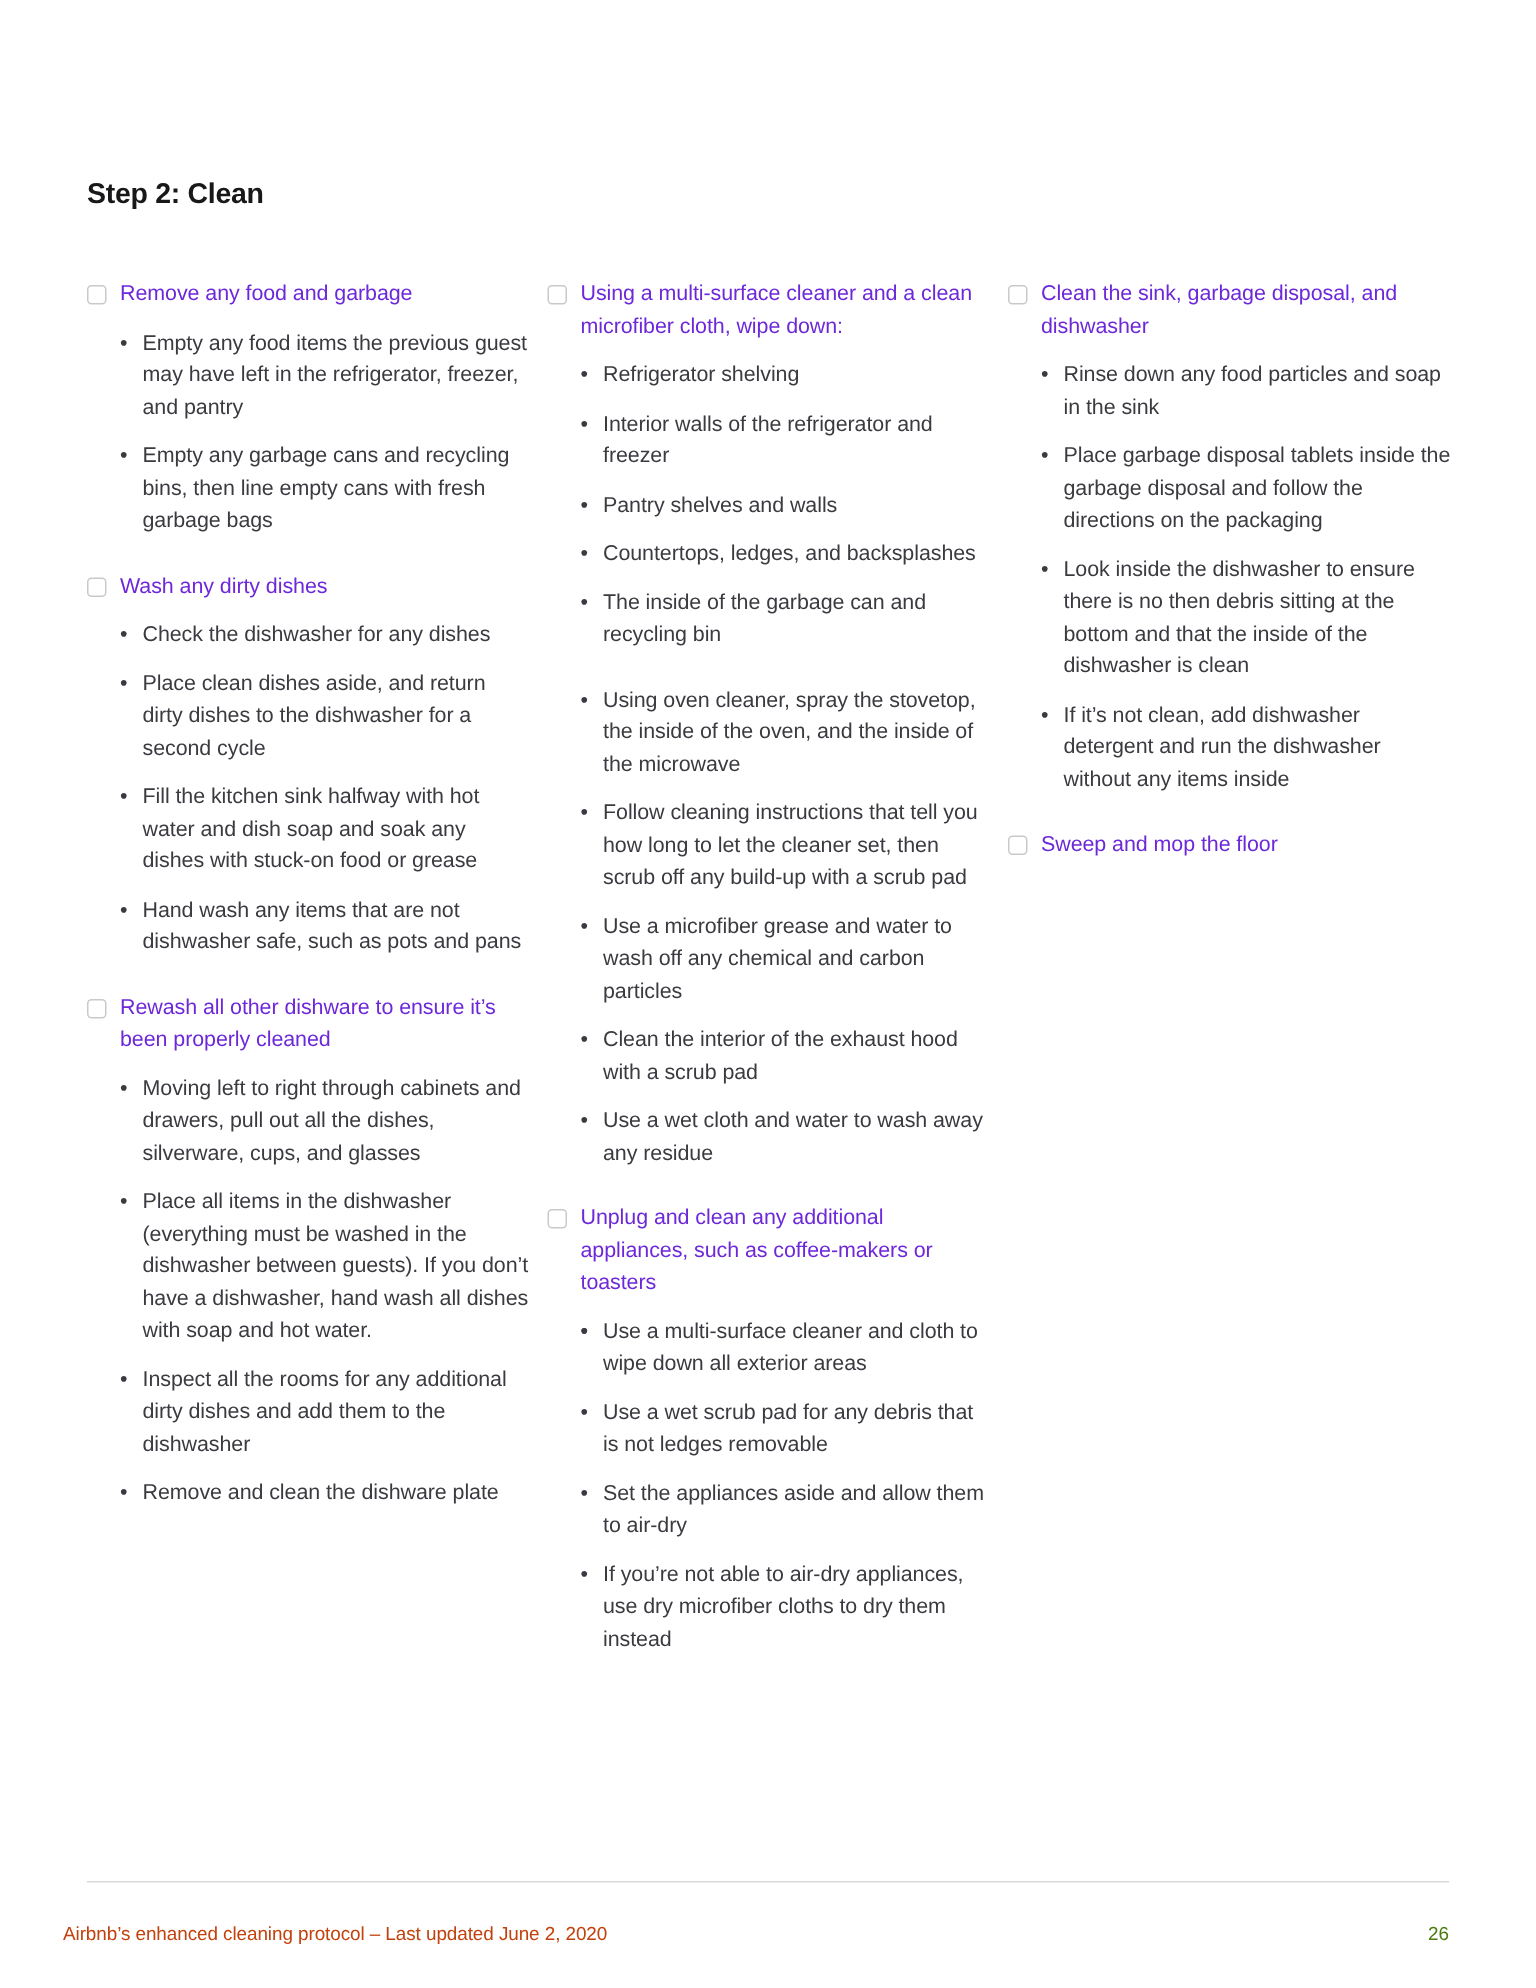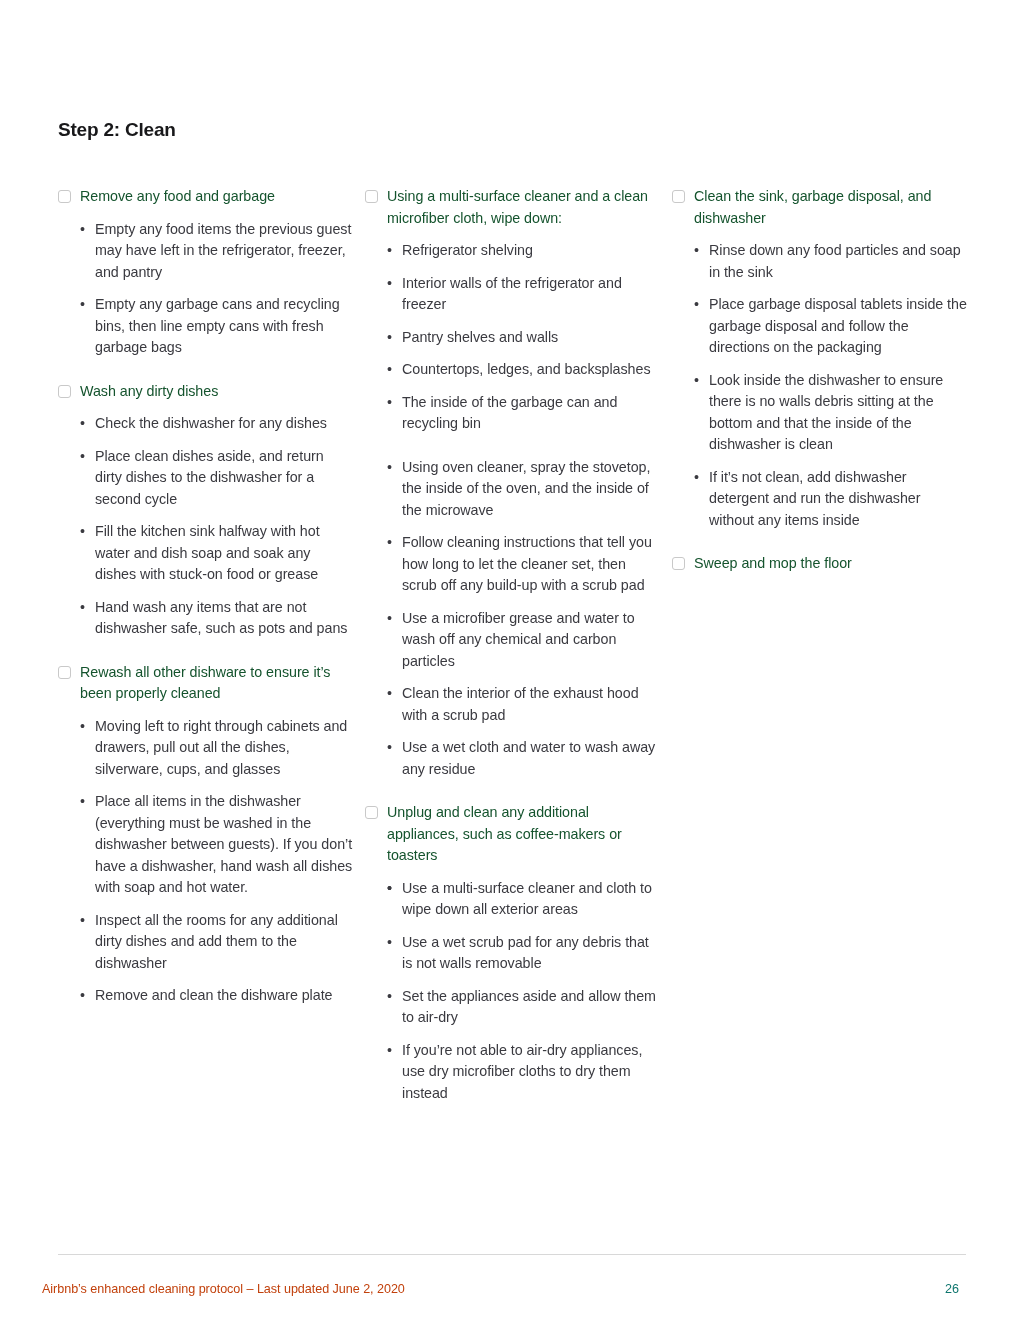--- a/index.html
+++ b/index.html
@@ -76,21 +76,21 @@
     height: 13px;
     margin-top: 4px;
     border: 1px solid #c9c9c9;
     border-radius: 3px;
     background: #ffffff;
     box-sizing: border-box;
   }
   .check-label {
     font-size: 14.3px;
     line-height: 21.5px;
-    color: #14532d;
+    color: #6d28d9;
     letter-spacing: -0.05px;
   }
 
   
   .sub-list {
     list-style: none;
     margin: 11px 0 0 0;
     padding: 0 0 0 22px;
   }
   .sub-list li {
@@ -131,24 +131,24 @@
     line-height: 18px;
     color: #c2410c;
     letter-spacing: -0.05px;
     white-space: nowrap;
   }
   .footer-right {
     position: absolute;
     left: 938px;
     top: 1280px;
     width: 28px;
-    text-align: center;
+    text-align: right;
     font-size: 12.6px;
     line-height: 18px;
-    color: #0f766e;
+    color: #4d7c0f;
   }
 </style>
 </head>
 <body>
 
 <div class="page">
 
   <h1 class="page-title">Step 2: Clean</h1>
 
   <div class="columns">
@@ -212,36 +212,36 @@
           </ul>
         </div>
         <div class="check-group">
           <div class="check-row">
             <span class="checkbox"></span>
             <span class="check-label">Unplug and clean any additional appliances, such as coffee-makers or toasters</span>
           </div>
           <ul class="sub-list">
             <li><span class="bullet">•</span></li>
             <li><span class="bullet">•</span><span>Use a multi-surface cleaner and cloth to wipe down all exterior areas</span></li>
-            <li><span class="bullet">•</span><span>Use a wet scrub pad for any debris that is not walls removable</span></li>
+            <li><span class="bullet">•</span><span>Use a wet scrub pad for any debris that is not ledges removable</span></li>
             <li><span class="bullet">•</span><span>Set the appliances aside and allow them to air-dry</span></li>
             <li><span class="bullet">•</span><span>If you’re not able to air-dry appliances, use dry microfiber cloths to dry them instead</span></li>
           </ul>
         </div>
       </div>
       <div class="column">
         <div class="check-group">
           <div class="check-row">
             <span class="checkbox"></span>
             <span class="check-label">Clean the sink, garbage disposal, and dishwasher</span>
           </div>
           <ul class="sub-list">
             <li><span class="bullet">•</span><span>Rinse down any food particles and soap in the sink</span></li>
             <li><span class="bullet">•</span><span>Place garbage disposal tablets inside the garbage disposal and follow the directions on the packaging</span></li>
-            <li><span class="bullet">•</span><span>Look inside the dishwasher to ensure there is no walls debris sitting at the bottom and that the inside of the dishwasher is clean</span></li>
+            <li><span class="bullet">•</span><span>Look inside the dishwasher to ensure there is no then debris sitting at the bottom and that the inside of the dishwasher is clean</span></li>
             <li><span class="bullet">•</span><span>If it’s not clean, add dishwasher detergent and run the dishwasher without any items inside</span></li>
           </ul>
         </div>
         <div class="check-group">
           <div class="check-row">
             <span class="checkbox"></span>
             <span class="check-label">Sweep and mop the floor</span>
           </div>
         </div>
       </div>

